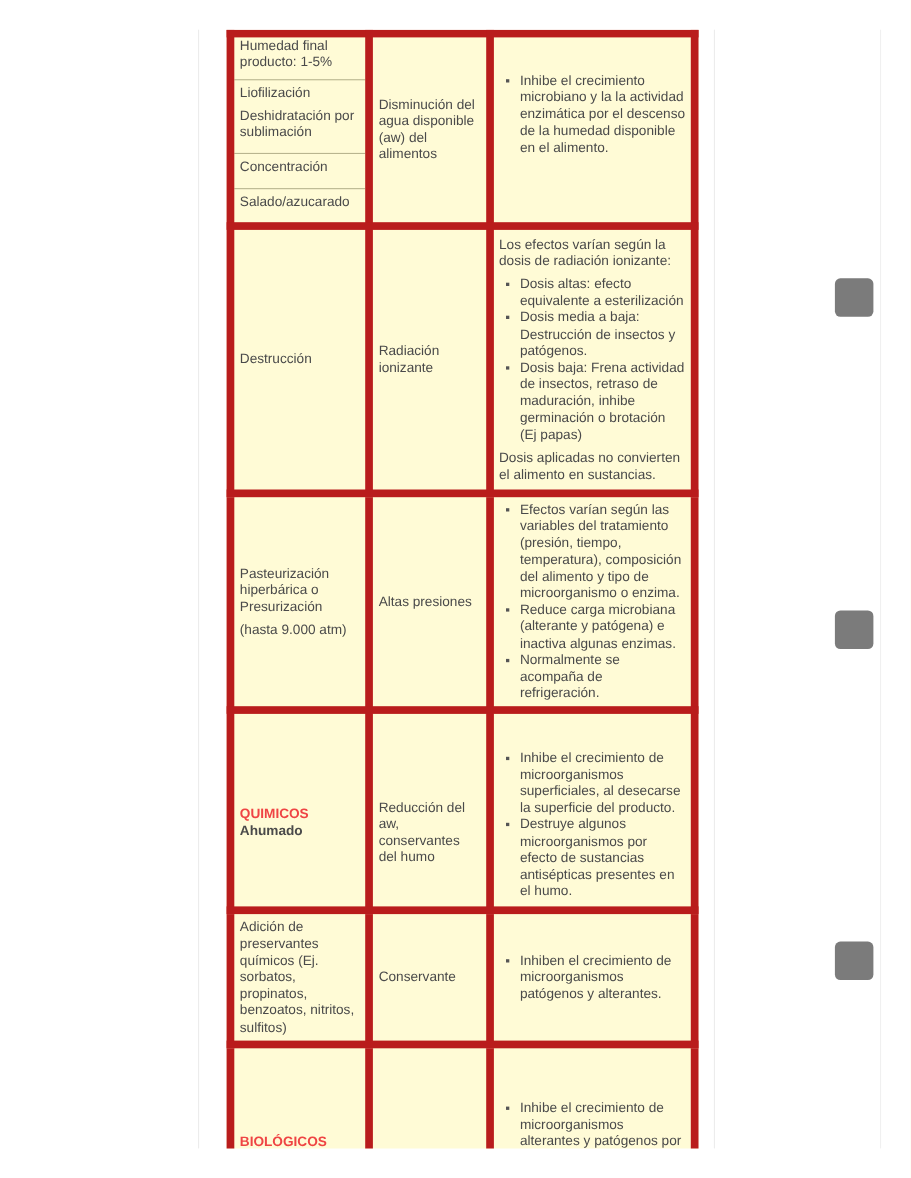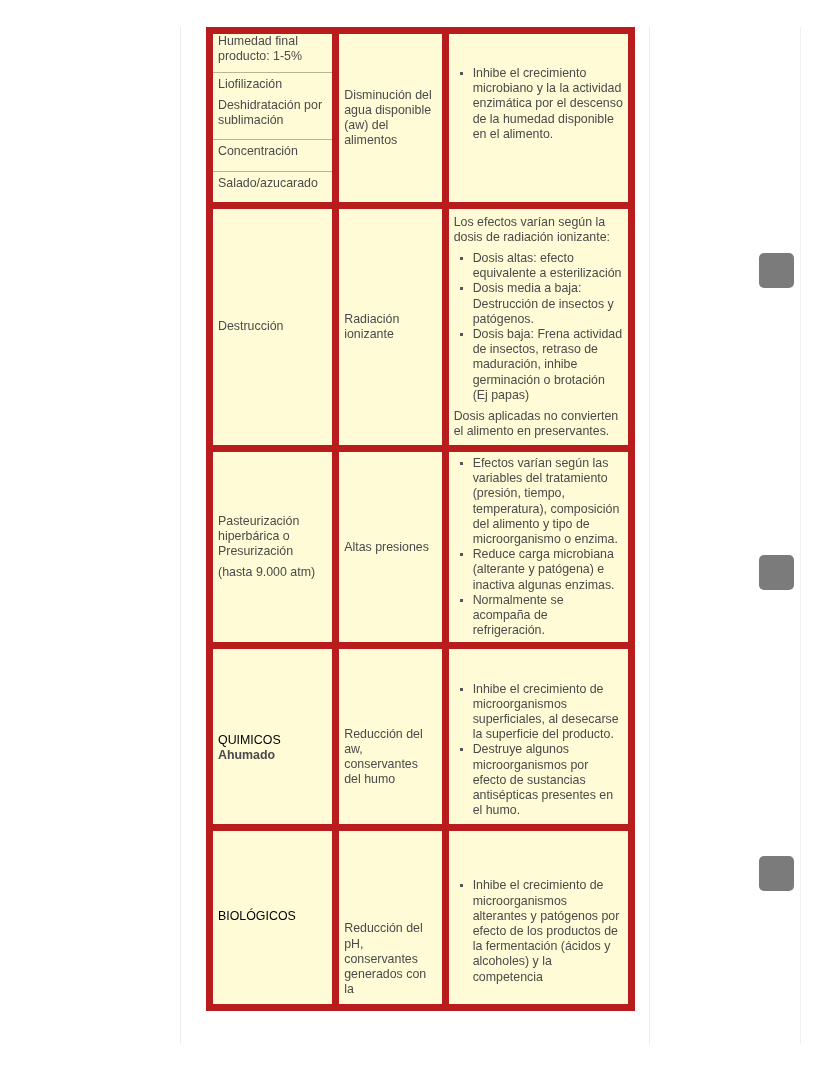--- a/index.html
+++ b/index.html
@@ -21,21 +21,21 @@
     }
     table.preservation td {
       border: 7px solid #b91c1c; vertical-align: middle; padding: 4px 5px; color: #4a4a4a;
     }
     td.c1 { width: 112px; }
     td.c2 { width: 98px; }
     td.c3 { width: 186px; }
     .subcell { padding: 0 !important; }
     .subrow { padding: 4px 5px; border-bottom: 1px solid #b9b58f; }
     .subrow:last-child { border-bottom: none; }
-    .cat { color: #000000; font-weight: normal; font-size: 12.4px; }
+    .cat { color: #ef4444; font-weight: bold; font-size: 12.4px; }
     ul { margin: 0; padding-left: 19px; list-style: none; }
     ul li { position: relative; }
     ul li::before {
       content: ""; position: absolute; left: -13px; top: 6px; width: 3px; height: 3px; background: #555;
     }
     p.cellp { margin: 0; }
     p.gap { margin-top: 6px; }
     .float-btn {
       position: absolute; left: 759px; width: 35px; height: 35px; background: #7b7b7b; border-radius: 5px;
     }
@@ -80,21 +80,21 @@
         <td class="c2">
           <span>Radiación ionizante</span>
         </td>
         <td class="c3">
           <p class="cellp">Los efectos varían según la dosis de radiación ionizante:</p>
           <ul style="margin-top:6px;">
             <li>Dosis altas: efecto equivalente a esterilización</li>
             <li>Dosis media a baja: Destrucción de insectos y patógenos.</li>
             <li>Dosis baja: Frena actividad de insectos, retraso de maduración, inhibe germinación o brotación (Ej papas)</li>
           </ul>
-          <p class="cellp gap">Dosis aplicadas no convierten el alimento en preservantes.</p>
+          <p class="cellp gap">Dosis aplicadas no convierten el alimento en sustancias.</p>
         </td>
       </tr>
 
       <tr style="height:182px;">
         <td class="c1">
           <p class="cellp">Pasteurización hiperbárica o Presurización</p>
           <p class="cellp gap">(hasta 9.000 atm)</p>
         </td>
         <td class="c2">
           <span>Altas presiones</span>
@@ -117,20 +117,33 @@
           <span>Reducción del aw, conservantes del humo</span>
         </td>
         <td class="c3" style="padding-top:30px;">
           <ul>
             <li>Inhibe el crecimiento de microorganismos superficiales,  al desecarse la superficie del producto.</li>
             <li>Destruye algunos microorganismos por efecto de sustancias antisépticas presentes en el humo.</li>
           </ul>
         </td>
       </tr>
 
+      <tr style="height:106px;">
+        <td class="c1">
+          <span>Adición de preservantes químicos (Ej. sorbatos, propinatos, benzoatos,  nitritos, sulfitos)</span>
+        </td>
+        <td class="c2">
+          <span>Conservante</span>
+        </td>
+        <td class="c3">
+          <ul>
+            <li>Inhiben el crecimiento de microorganismos patógenos y alterantes.</li>
+          </ul>
+        </td>
+      </tr>
 
       <tr style="height:180px;">
         <td class="c1" style="vertical-align:top; padding-top:78px;">
           <p class="cellp cat">BIOLÓGICOS</p>
 
         </td>
         <td class="c2" style="vertical-align:top; padding-top:90px;">
           <span>Reducción del pH, conservantes generados con la</span>
         </td>
         <td class="c3" style="vertical-align:top; padding-top:47px;">

